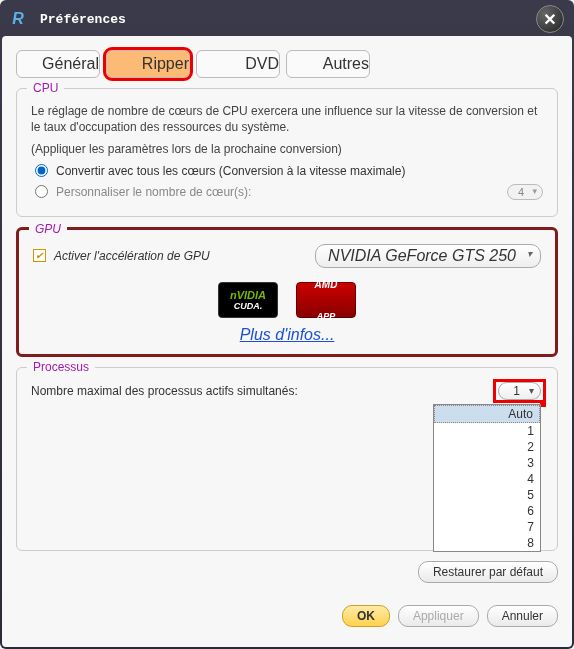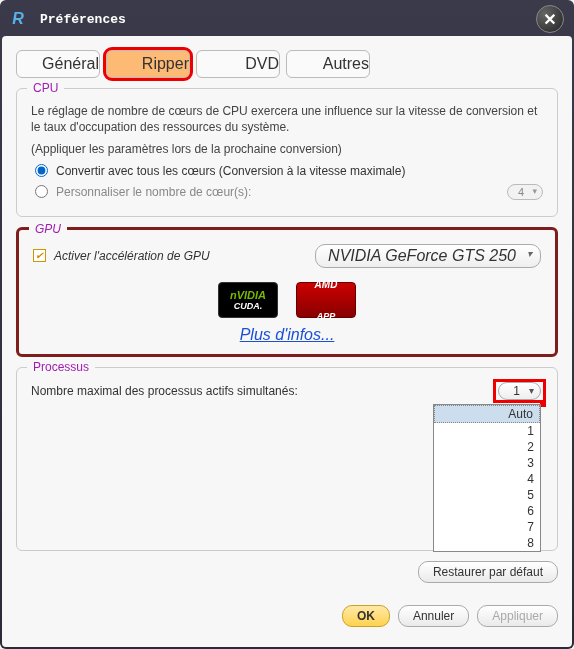--- a/index.html
+++ b/index.html
@@ -139,17 +139,17 @@
         </div>
       </div>
     </div>
 
     <div class="restore-row">
       <span class="btn">Restaurer par défaut</span>
     </div>
 
     <div class="footer">
       <span class="btn ok">OK</span>
+      <span class="btn disabled">Appliquer</span>
       <span class="btn">Annuler</span>
-      <span class="btn disabled">Appliquer</span>
     </div>
   </div>
 </div>
 
 </body></html>

